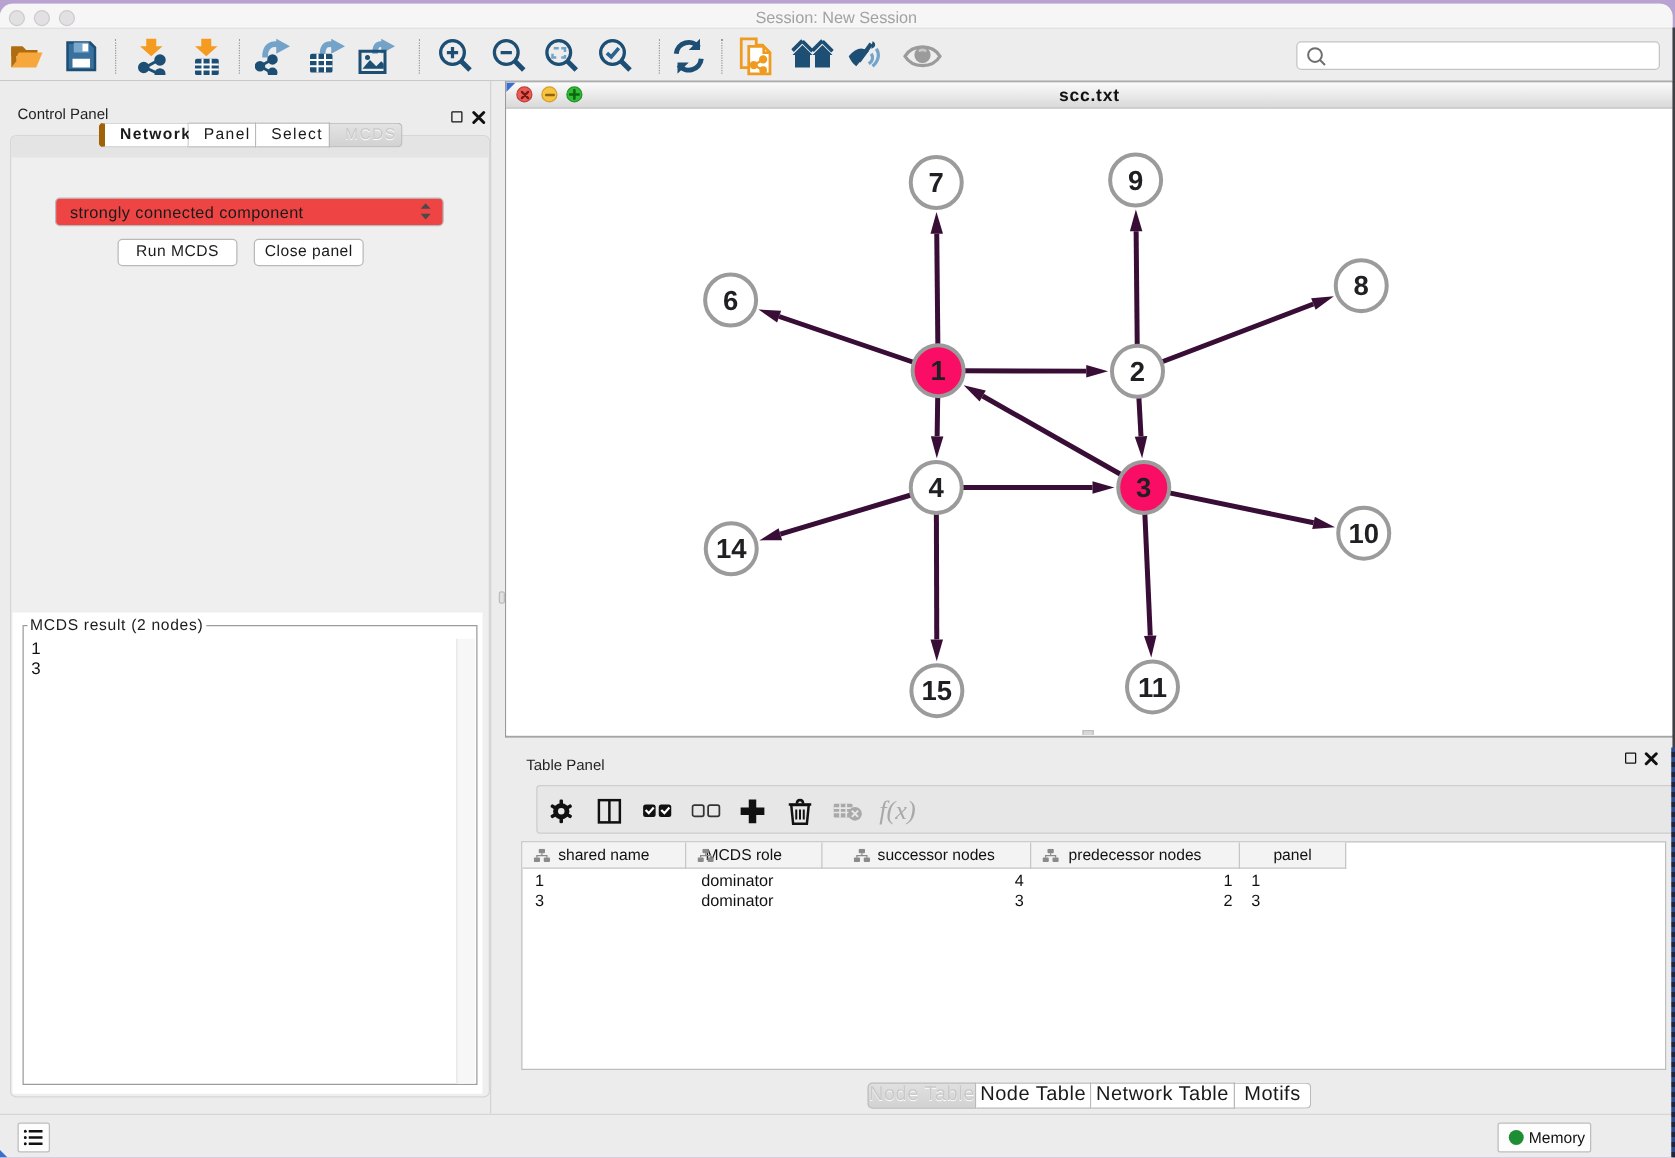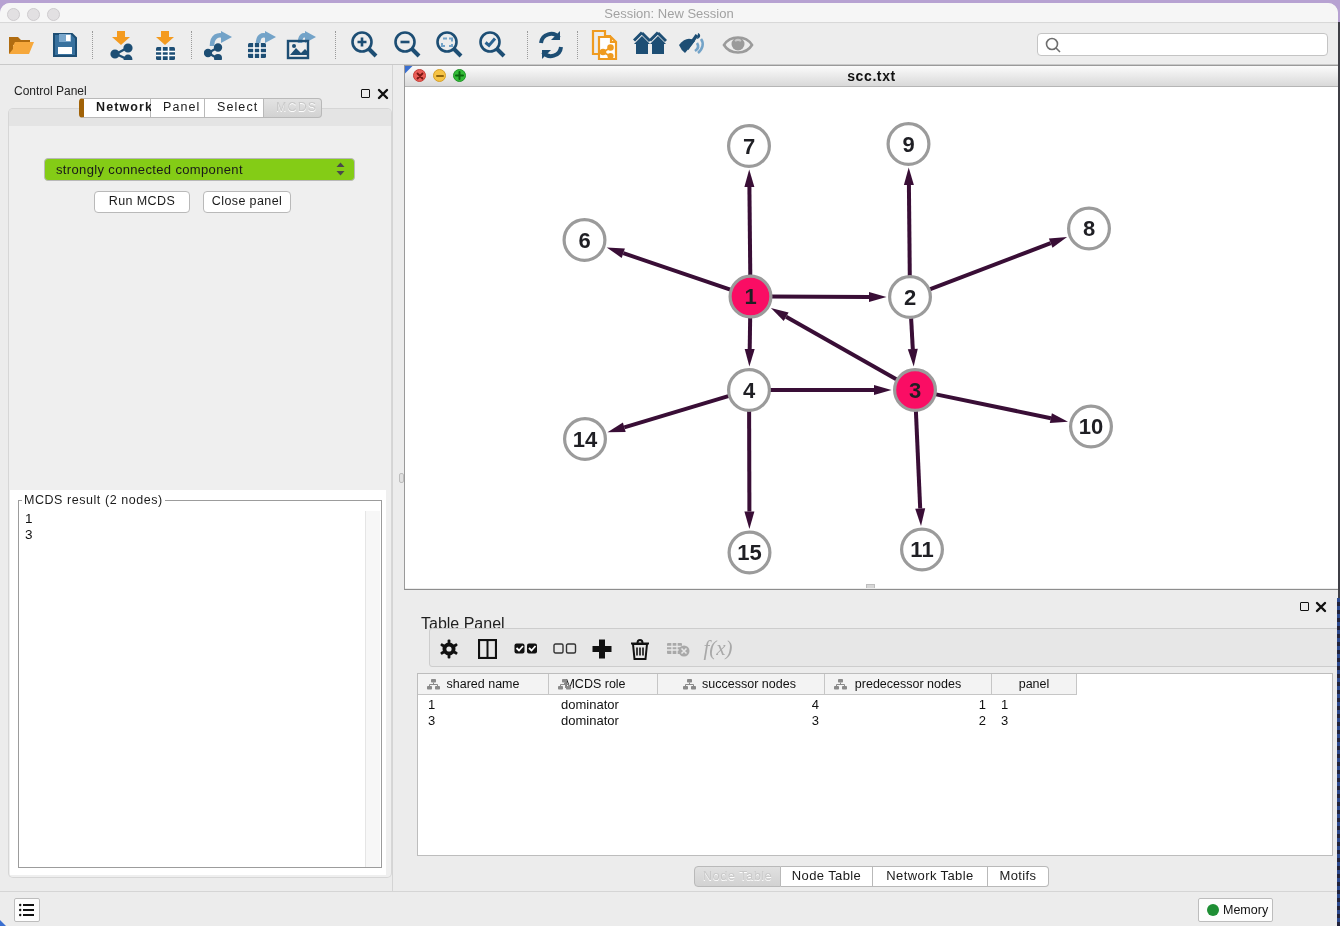--- a/index.html
+++ b/index.html
@@ -19,21 +19,21 @@
   .cp-title { position:absolute; left:14px; top:7px; font-size:12px; color:#1f1f1f; }
   .panel-sq { position:absolute; width:9px; height:9px; border:1.5px solid #111; border-radius:1px; }
   .tabwrap { position:absolute; left:9px; top:44px; width:382px; height:768px; border-radius:4px; box-shadow:0 0 0 1px #d6d6d6; background:#efefef; }
   .tabband { position:absolute; left:0; top:0; width:100%; height:17px; background:#e4e4e4; border-radius:4px 4px 0 0; }
   .tabs { position:absolute; top:-11px; display:flex; height:20px; }
   .tab { height:20px; line-height:16px; letter-spacing:1.1px; font-size:12.5px; text-align:center; background:#fff; border:1px solid #b9b9b9; border-left:none; color:#1a1a1a; padding:0 12px; }
   .tab.first { border-left:5px solid #a16207; border-radius:4px 0 0 4px;font-weight:bold; }
   .tab.last { border-radius:0 4px 4px 0; }
   .tab.sel { background:linear-gradient(180deg,#e3e3e3,#d2d2d2); color:#c9c9c9; text-shadow:0 1px 0 rgba(255,255,255,.95); }
   .opt-label { position:absolute; left:0; top:28px; width:382px; text-align:center; font-size:13px; letter-spacing:0.5px; color:#1a1a1a; }
-  .opt-select { position:absolute; left:35px; top:49px; width:311px; height:23px; background:#84cc16; border:1px solid #b9b9b9; border-radius:4px; font-size:13px; letter-spacing:0.35px; color:#1a1a1a; line-height:21px; padding-left:11px; }
+  .opt-select { position:absolute; left:35px; top:49px; width:311px; height:23px; background:#ef4444; border:1px solid #b9b9b9; border-radius:4px; font-size:13px; letter-spacing:0.35px; color:#1a1a1a; line-height:21px; padding-left:11px; }
   .btn { position:absolute; height:22px; background:#fff; border:1px solid #b9b9b9; border-radius:4px; font-size:12.5px; letter-spacing:0.4px; color:#1a1a1a; text-align:center; line-height:19px; }
   .mcds { position:absolute; left:1px; top:381px; width:376px; height:385px; background:#fff; }
   .mcds-border { position:absolute; left:8px; top:10px; width:364px; height:368px; border:1px solid #9c9c9c; }
   .mcds-label { position:absolute; left:12px; top:3px; font-size:12.5px; letter-spacing:0.55px; color:#1c1c1c; background:#fff; padding:0 2px; }
   .mcds-text { position:absolute; left:1px; top:10px; font-size:13.5px; color:#111; padding-left:5px; line-height:16px; }
   .mcds-sb { position:absolute; right:1px; top:10px; width:15px; height:356px; background:#f7f7f7; border-left:1px solid #e5e5e5; }
   .vdiv { position:absolute; left:392px; top:0; width:1px; height:829px; background:#d4d4d4; }
   
   .net { position:absolute; left:404px; top:0px; width:935px; height:525px; border:1px solid #9a9a9a; border-bottom:1px solid #8d8d8d;font-weight:bold; }
   .net-tbar { position:absolute; left:0; top:0; width:100%; height:21px; background:linear-gradient(180deg,#fbfbfb,#d9d9d9); border-bottom:1px solid #b5b5b5; }
@@ -42,21 +42,21 @@
   .net-canvas { position:absolute; left:0; top:21px; width:933px; height:501px; background:#fff; } .net-canvas svg { display:block; }
   
   .tp-head { position:absolute; left:404px; top:530px; width:936px; height:30px; }
   .tp-toolbar { position:absolute; left:417px; top:563px; width:916px; height:39px; background:#e7e7e7; border:1px solid #cdcdcd; border-radius:3px;margin-left:12px; }
   .tbl { position:absolute; left:417px; top:608px; width:916px; height:183px; background:#fff; border:1px solid #bdbdbd; }
   .thead { position:absolute; left:0; top:0; height:21px; background:#f3f3f3; border-bottom:1px solid #c6c6c6; }
   .th { position:absolute; top:0; height:21px; border-right:1px solid #c6c6c6; font-size:12.5px; color:#111; text-align:center; line-height:13px; padding-top:4px; }
   .treeicon { position:absolute; top:5px; }
   .cell { position:absolute; font-size:13px; color:#111; height:16px; line-height:16px; }
   .bot-tabs { position:absolute; left:694px; top:801px; display:flex; height:21px; }
-  .btab { height:21px; line-height:18px; letter-spacing:0.4px; font-size:13px; text-align:center; background:#fff; border:1px solid #b9b9b9; border-left:none; color:#1a1a1a; }
+  .btab { height:21px; line-height:18px; letter-spacing:0.4px; font-size:16px; text-align:center; background:#fff; border:1px solid #b9b9b9; border-left:none; color:#1a1a1a; }
   .btab.first { border-left:1px solid #b9b9b9; border-radius:4px 0 0 4px; }
   .btab.last { border-radius:0 4px 4px 0; }
   .btab.sel { background:linear-gradient(180deg,#e0e0e0,#d2d2d2); color:#c9c9c9; text-shadow:0 1px 0 rgba(255,255,255,.95); }
   
   .status { position:absolute; left:0; top:888px; width:100%; height:32px; background:#ececec; border-top:1px solid #d5d5d5; }
   .stbtn { position:absolute; top:6px; height:24px; background:#fdfdfd; border:1px solid #bdbdbd; border-radius:2px; }
 </style>
 </head>
 <body>
 <div class="win">
@@ -327,21 +327,21 @@
 <text x="180.0" y="359.8" font-size="22" fill="#1f1f24" text-anchor="middle">14</text>
 <circle cx="344.5" cy="465.5" r="20.4" fill="#ffffff" stroke="#9b9b9b" stroke-width="3.2"></circle>
 <text x="344.5" y="473.3" font-size="22" fill="#1f1f24" text-anchor="middle">15</text>
 </g>
         </svg>
         <div style="position:absolute;left:461px;bottom:0px;width:9px;height:4px;background:#d8d8d8;border:1px solid #bfbfbf;border-bottom:none"></div>
       </div>
     </div>
 
     <div class="tp-head">
-      <div style="position:absolute;left:17px;top:20px;font-size:16px;color:#1f1f1f">Table Panel</div>
+      <div style="position:absolute;left:17px;top:10px;font-size:12px;color:#1f1f1f">Table Panel</div>
       <div class="panel-sq" style="left:896px;top:7px"></div>
       <svg style="position:absolute;left:911px;top:6px" width="12" height="12" viewBox="0 0 12 12">
         <path d="M2 2 L10 10 M10 2 L2 10" stroke="#111" stroke-width="2.4" stroke-linecap="round"></path>
       </svg>
     </div>
     <div class="tp-toolbar">
       <div class="ticon" style="left:7px;width:24px;height:39px">
         <svg width="20" height="20" viewBox="0 0 20 20">
           <path d="M10 1 L12 4 L16 3 L16.5 7 L19.5 9 L17 12 L19 15 L15.5 16.5 L15 20 L11 19 L9 22 Z" fill="none"></path>
           <g fill="#111">

